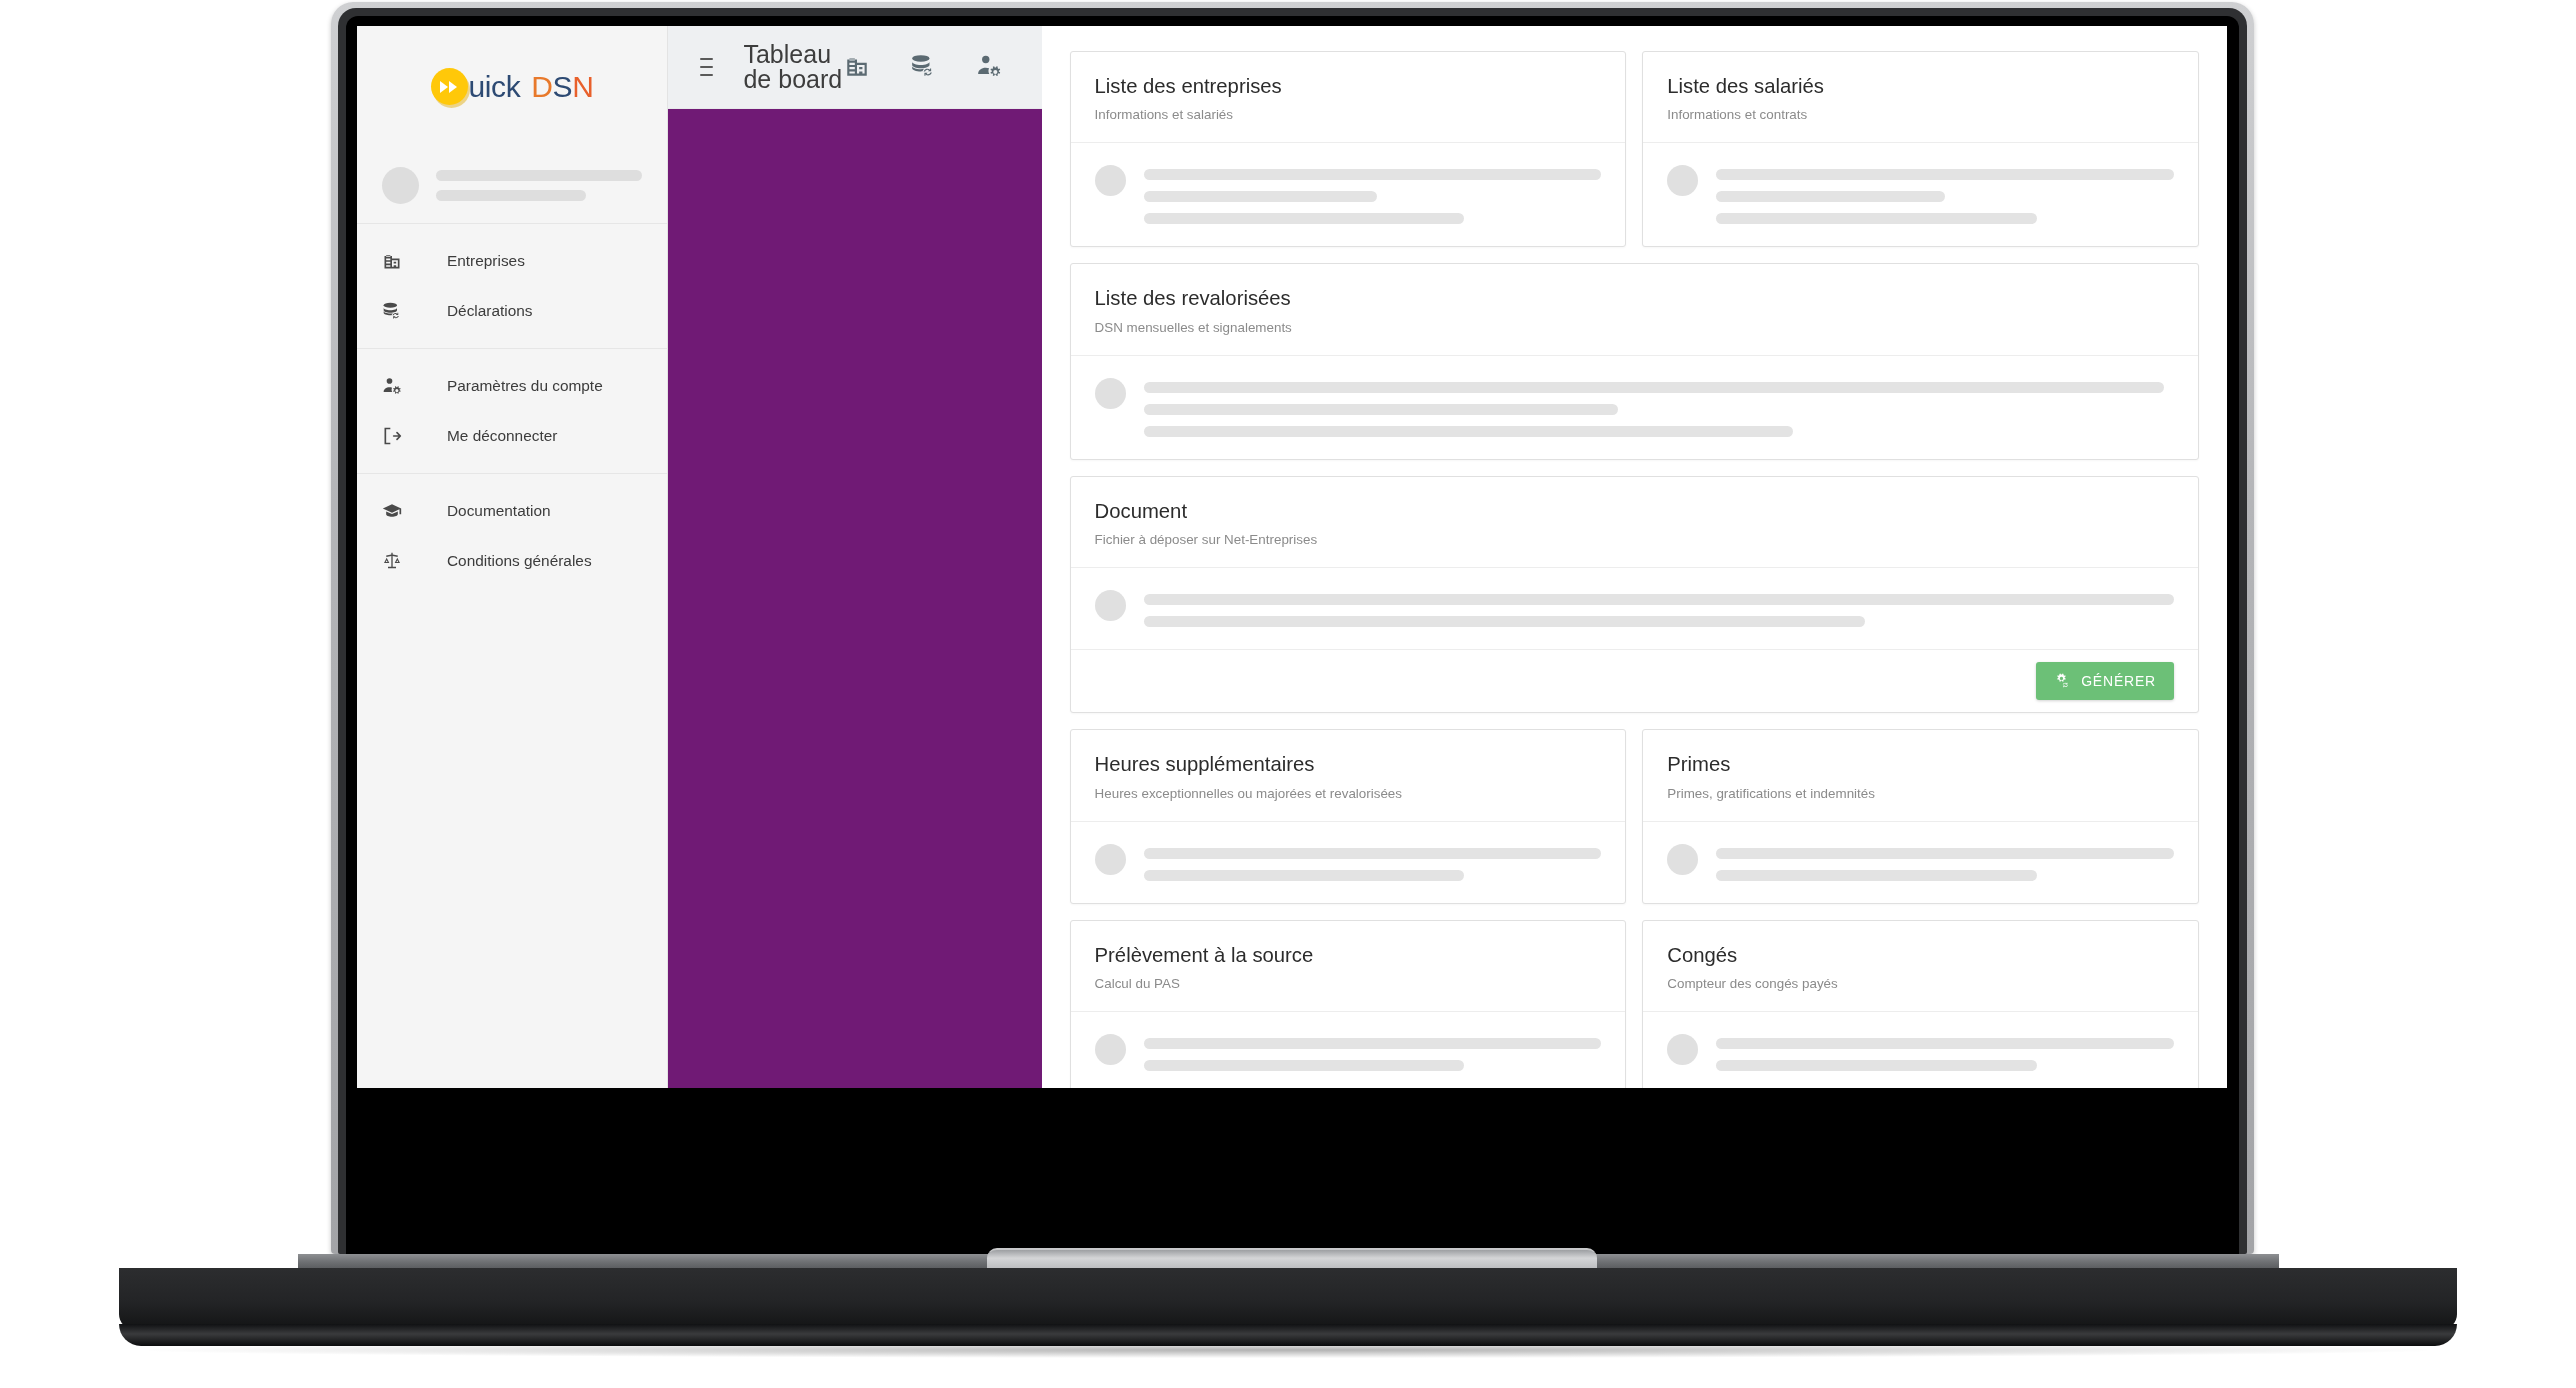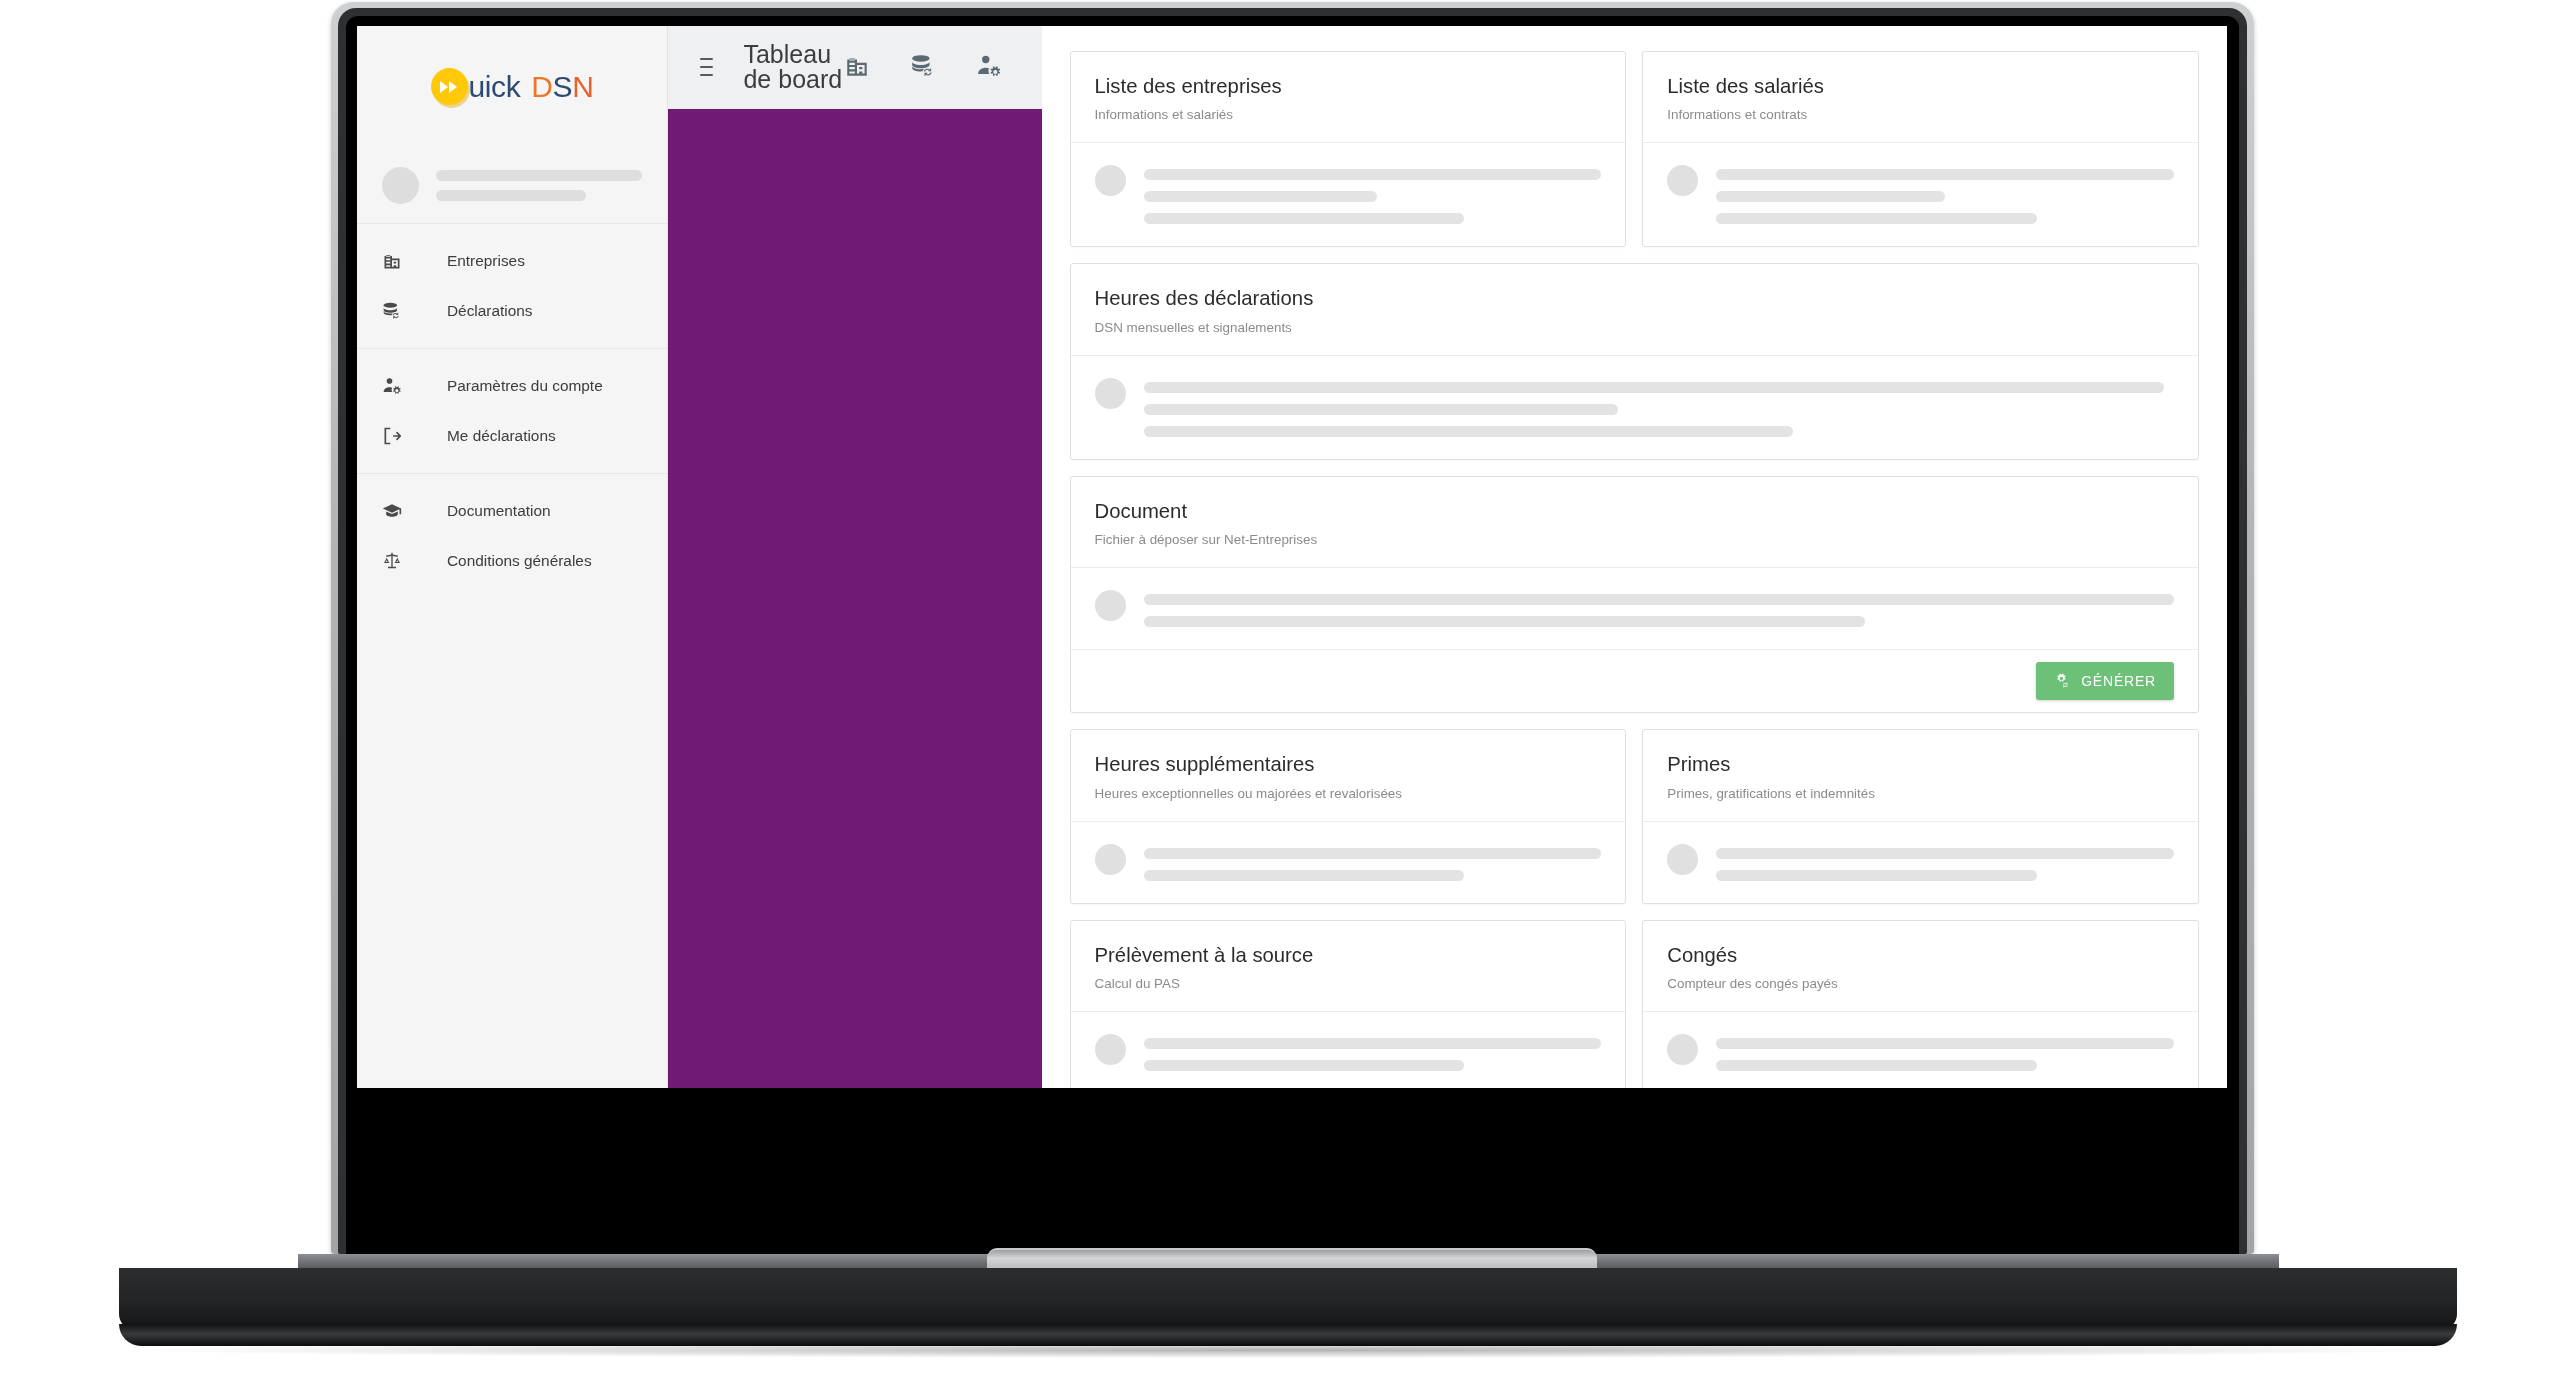--- a/index.html
+++ b/index.html
@@ -279,21 +279,21 @@
             </span>
             <span class="nav-label">Paramètres du compte</span>
           </div>
           <div class="nav-item">
             <span class="nav-icon">
               <svg width="20" height="20" viewBox="0 0 24 24" fill="none" stroke="currentColor" stroke-width="2" aria-hidden="true">
                 <path d="M10 3H4v18h6"></path>
                 <path d="M14 12h8M18 8l4 4-4 4" stroke-linecap="round" stroke-linejoin="round"></path>
               </svg>
             </span>
-            <span class="nav-label">Me déclarations</span>
+            <span class="nav-label">Me déconnecter</span>
           </div>
         </div>
 
         <div class="nav-group">
           <div class="nav-item">
             <span class="nav-icon">
               <svg width="20" height="20" viewBox="0 0 24 24" fill="currentColor" aria-hidden="true">
                 <path d="M12 4L1 9l11 5 9-4.1V16h2V9L12 4z"></path>
                 <path d="M5 12.5V16c0 1.7 3.13 3 7 3s7-1.3 7-3v-3.5l-7 3.2-7-3.2z"></path>
               </svg>
@@ -375,21 +375,21 @@
                 <div class="skel-lines">
                   <div class="skel-bar" style="width:100%"></div>
                   <div class="skel-bar" style="width:50%"></div>
                   <div class="skel-bar" style="width:70%"></div>
                 </div>
               </div>
             </section>
 
             <section class="card full">
               <div class="card-head">
-                <div class="card-title">Heures des déclarations</div>
+                <div class="card-title">Liste des revalorisées</div>
                 <div class="card-sub">DSN mensuelles et signalements</div>
               </div>
               <div class="card-body body-tall">
                 <div class="skel-avatar"></div>
                 <div class="skel-lines">
                   <div class="skel-bar" style="width:99%"></div>
                   <div class="skel-bar" style="width:46%"></div>
                   <div class="skel-bar" style="width:63%"></div>
                 </div>
               </div>

